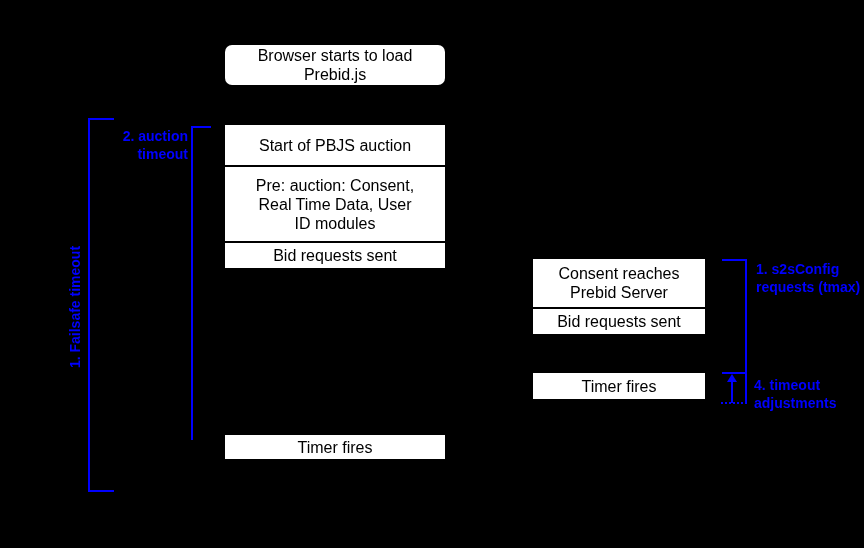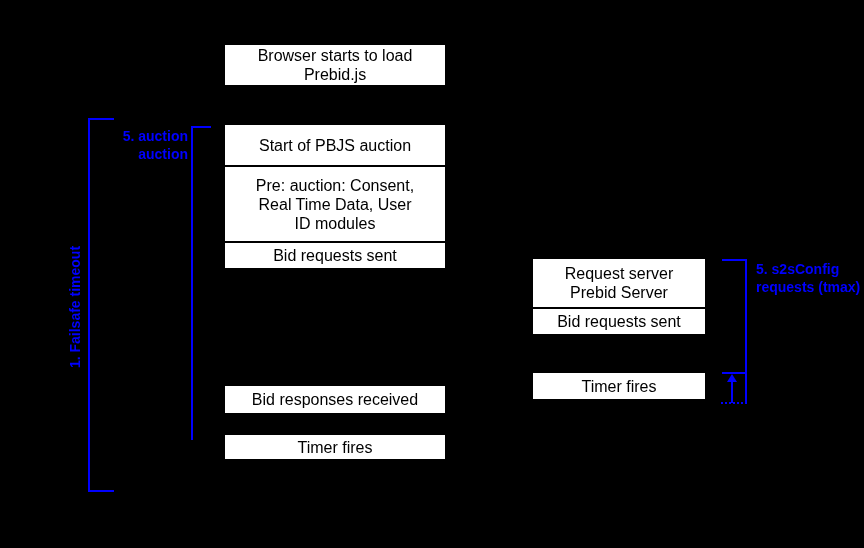--- a/index.html
+++ b/index.html
@@ -55,56 +55,59 @@
     transform: rotate(-90deg);
     text-align: center;
     height: 20px;
   }
 </style>
 </head>
 <body>
 
 <div class="canvas">
 
-  <div class="box pad20" style="left:225px; top:45px;  width:220px; height:40px;">Browser starts to load Prebid.js</div>
+  <div class="box pad20" style="left:225px; top:45px;  width:220px; height:40px;border-radius:7px;">Browser starts to load Prebid.js</div>
 
   <div class="box" style="left:225px; top:125px; width:220px; height:40px;">Start of PBJS auction</div>
 
   <div class="box pad25" style="left:225px; top:167px; width:220px; height:74px;">Pre: auction: Consent, Real Time Data, User ID modules</div>
 
   <div class="box" style="left:225px; top:243px; width:220px; height:25px;">Bid requests sent</div>
 
-  <div class="box" style="left:225px; top:386px; width:220px; height:27px;">Bid responses received</div>
 
   <div class="box" style="left:225px; top:435px; width:220px; height:24px;">Timer fires</div>
 
 
-  <div class="box" style="left:533px; top:259px; width:172px; height:48px;">Request server Prebid Server</div>
+  <div class="box" style="left:533px; top:259px; width:172px; height:48px;">Consent reaches Prebid Server</div>
 
   <div class="box" style="left:533px; top:309px; width:172px; height:25px;">Bid requests sent</div>
 
   <div class="box" style="left:533px; top:373px; width:172px; height:26px;">Timer fires</div>
 
   <div class="vline" style="left:88px; top:118px; height:374px;"></div>
   <div class="hline" style="left:88px; top:118px; width:26px;"></div>
   <div class="hline" style="left:88px; top:490px; width:26px;"></div>
   <div class="blue-label rotated" style="left:1px; top:297px; width:150px;">1. Failsafe timeout</div>
 
   <div class="vline" style="left:191px; top:126px; height:314px;"></div>
   <div class="hline" style="left:191px; top:126px; width:20px;"></div>
   <div class="blue-label align-right" style="left:98px; top:127px; width:90px;">
-    <div>5. auction</div>
-    <div>auction</div>
+    <div>2. auction</div>
+    <div>timeout</div>
   </div>
 
   <div class="vline" style="left:745px; top:259px; height:143px;"></div>
   <div class="hline" style="left:722px; top:259px; width:25px;"></div>
   <div class="hline" style="left:722px; top:372px; width:25px;"></div>
   <div class="blue-label" style="left:756px; top:260px;">
-    <div>5. s2sConfig</div>
+    <div>1. s2sConfig</div>
     <div>requests (tmax)</div>
   </div>
 
   <div class="dotline" style="left:721px; top:402px; width:26px;"></div>
   <div class="vline" style="left:731px; top:381px; height:22px;"></div>
   <div class="arrow-head" style="left:727px; top:374px;"></div>
+  <div class="blue-label" style="left:754px; top:376px;">
+    <div>4. timeout</div>
+    <div>adjustments</div>
+  </div>
 
 </div>
 
 </body></html>

